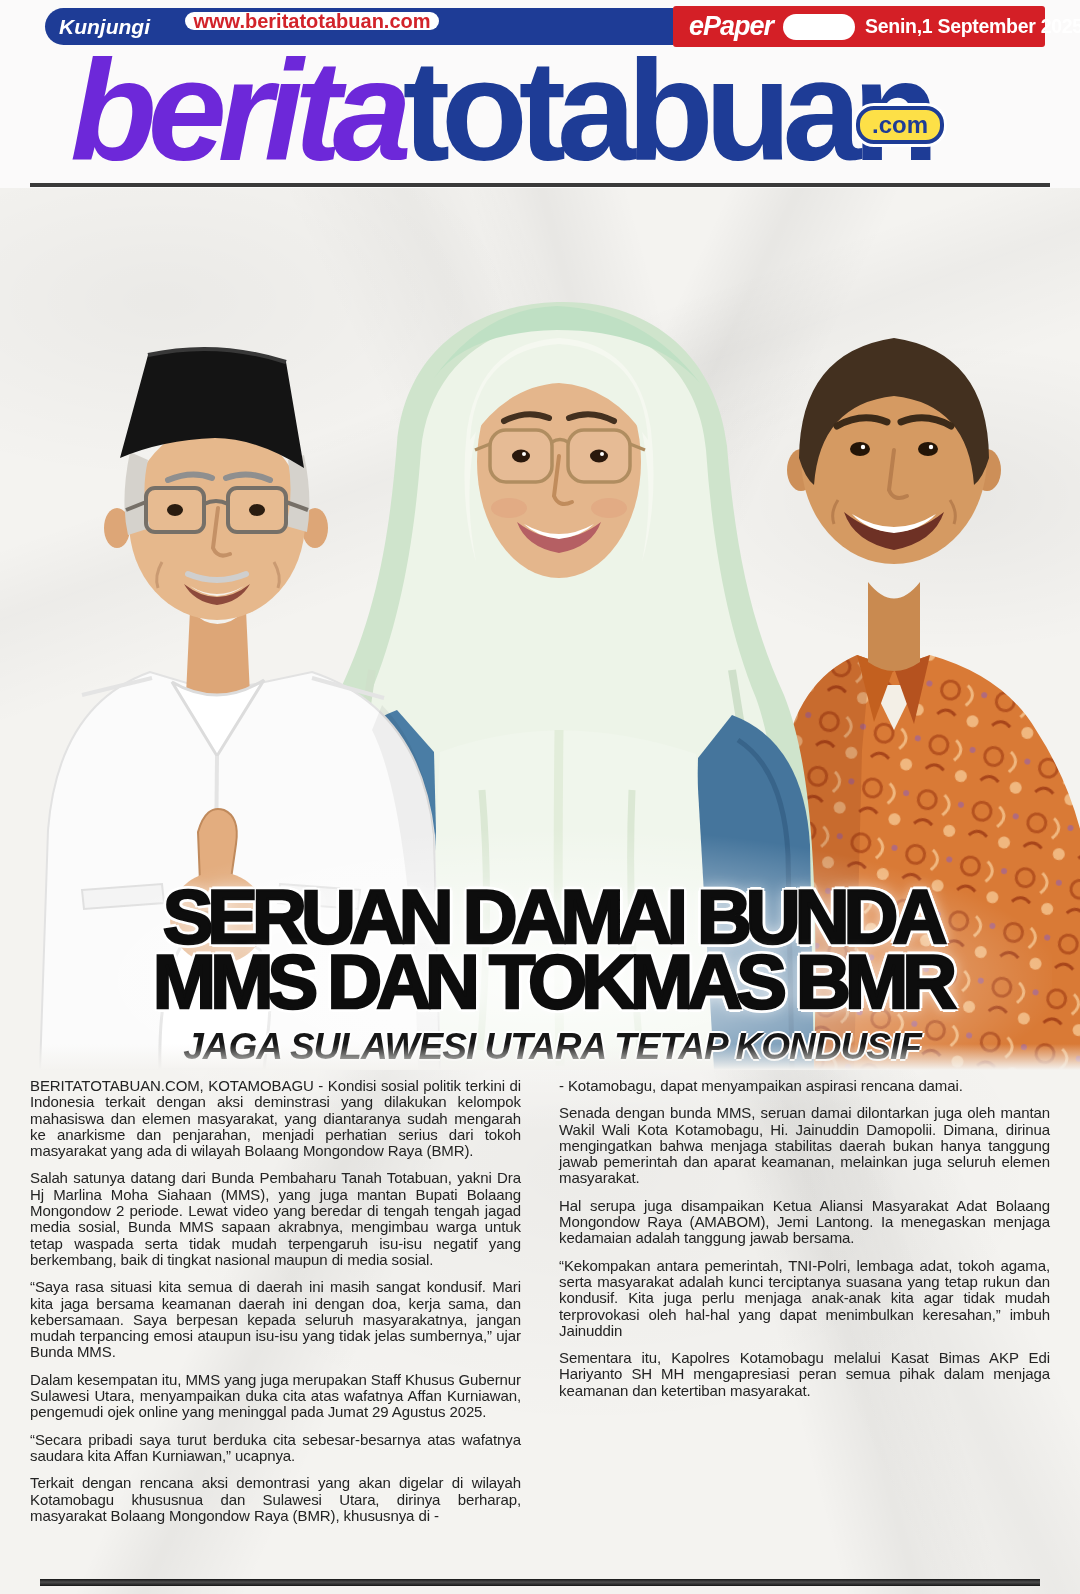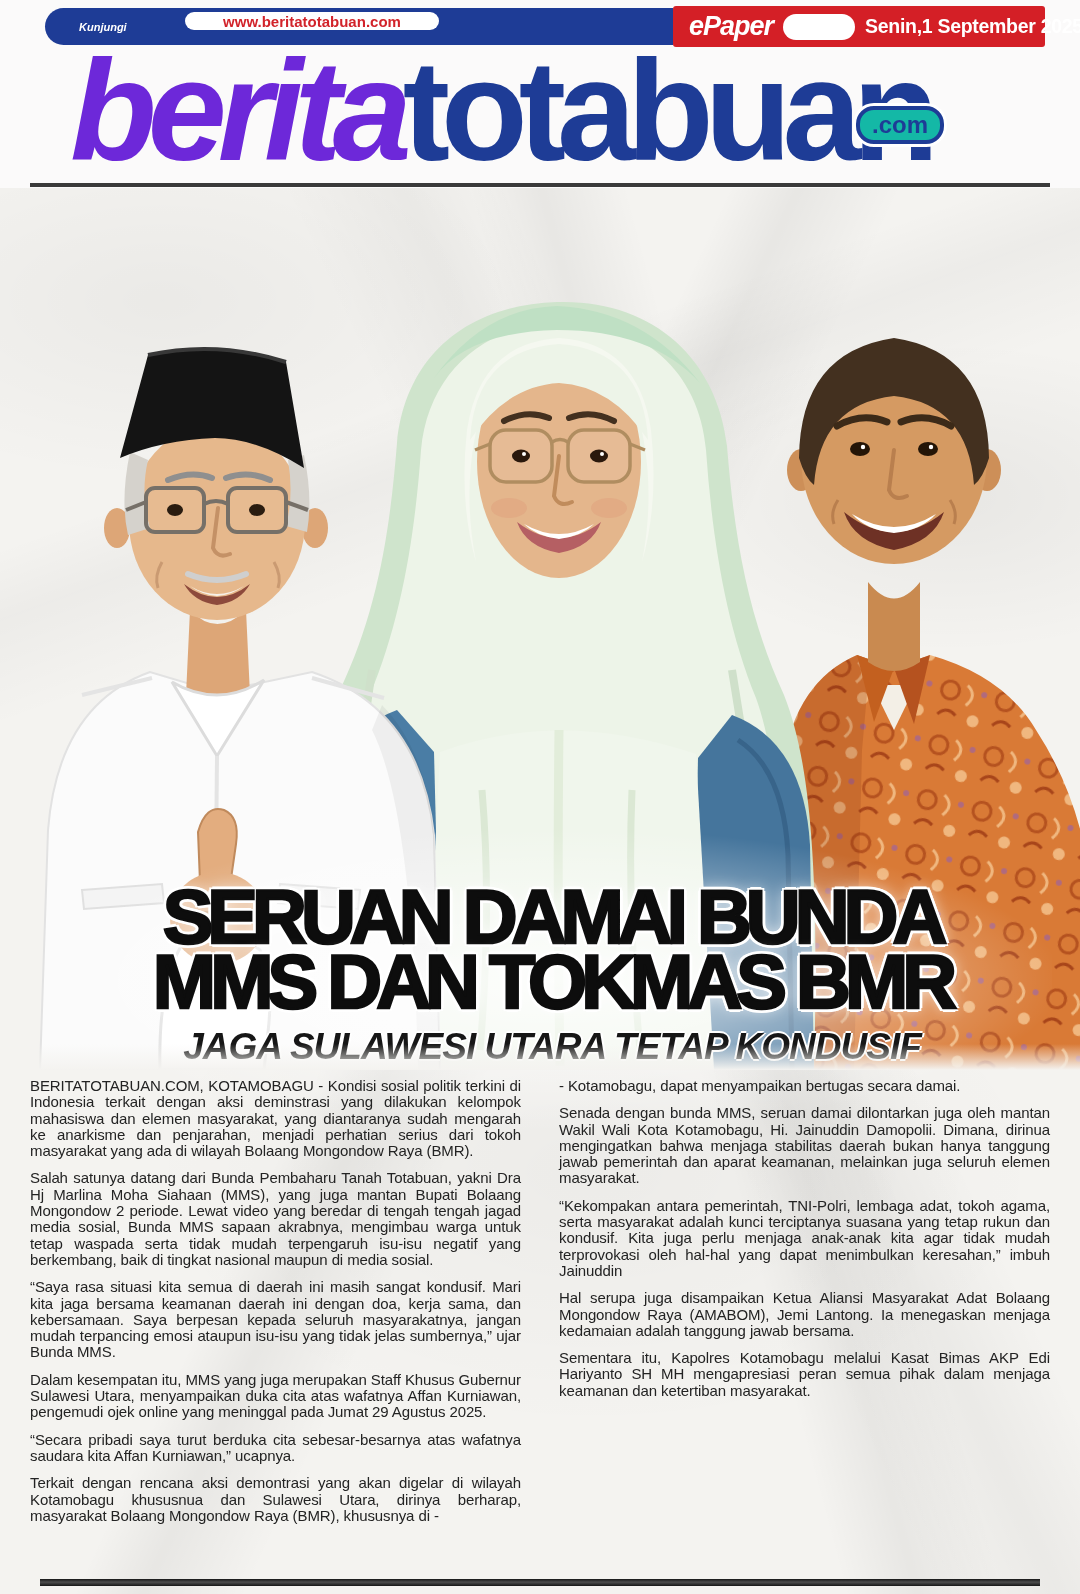--- a/index.html
+++ b/index.html
@@ -13,33 +13,33 @@
       radial-gradient(ellipse 700px 400px at 55% 70%, rgba(0,0,0,.03), transparent 65%),
       linear-gradient(115deg, transparent 42%, rgba(0,0,0,.05) 46%, transparent 52%),
       linear-gradient(245deg, transparent 33%, rgba(0,0,0,.04) 39%, transparent 46%),
       linear-gradient(75deg, transparent 58%, rgba(0,0,0,.05) 63%, transparent 69%),
       linear-gradient(160deg, transparent 20%, rgba(0,0,0,.03) 24%, transparent 30%),
       #f4f3f0;}
   
   .topbar{position:absolute;left:0;top:0;width:1080px;height:52px;}
   .visit-bar{position:absolute;left:45px;top:8px;width:628px;height:37px;background:#1e3c96;
     border-radius:20px 0 0 20px;display:flex;align-items:center;}
-  .visit-label{color:#fff;font-style:italic;font-weight:bold;font-size:11px;margin-left:34px;}
+  .visit-label{color:#fff;font-style:italic;font-weight:bold;font-size:21px;margin-left:14px;}
   .url-pill{position:absolute;left:140px;top:4px;width:254px;height:18px;background:#fff;border-radius:15px;
-    display:flex;align-items:center;justify-content:center;color:#d2232a;font-weight:bold;font-size:15px;}
+    display:flex;align-items:center;justify-content:center;color:#d2232a;font-weight:bold;font-size:20px;}
   .epaper-bar{position:absolute;left:673px;top:6px;width:372px;height:41px;background:#d41f26;border-radius:3px;
     display:flex;align-items:center;padding:0 0 0 16px;box-sizing:border-box;gap:10px;}
   .epaper-label{color:#fff;font-style:italic;font-weight:bold;font-size:27px;letter-spacing:-1px;}
   .toggle-pill{width:72px;height:26px;background:#fff;border-radius:13px;flex:0 0 auto;}
   .date-label{color:#fff;font-weight:bold;font-size:19.5px;letter-spacing:-0.3px;white-space:nowrap;}
   
   .brand{position:absolute;left:70px;top:40px;font-size:142px;line-height:1;letter-spacing:-9px;white-space:nowrap;}
   .brand-red{color:#6d28d9;font-weight:600;font-style:italic;}
   .brand-blue{color:#1e3c96;font-weight:800;}
-  .com-badge{position:absolute;left:856px;top:106px;background:#14b8a6;color:#1e3c96;font-weight:800;font-size:24px;
+  .com-badge{position:absolute;left:856px;top:106px;background:#fde047;color:#1e3c96;font-weight:800;font-size:24px;
     border:4px solid #1e3c96;border-radius:18px;padding:1px 12px;box-shadow:0 0 0 3px #fff;}
   .tagline{position:absolute;right:96px;top:140px;font-size:37px;color:#1e3c96;letter-spacing:-1px;white-space:nowrap;}
   .tagline .t-reg{font-weight:400;}
   .tagline .t-bold{font-weight:800;}
   .rule-top{position:absolute;left:30px;right:30px;top:183px;height:4px;background:#3a3a3a;}
   
   .stage{position:absolute;left:12px;top:190px;width:1080px;height:880px;}
   .stage svg{position:absolute;left:0;top:0;}
   .headline-glow{position:absolute;left:40px;right:40px;top:640px;height:300px;
     background:radial-gradient(ellipse at 50% 50%, rgba(255,255,255,.85), rgba(255,255,255,0) 72%);}
@@ -217,22 +217,22 @@
   <div class="article">
     <div class="col">
       <p class="para">BERITATOTABUAN.COM, KOTAMOBAGU - Kondisi sosial politik terkini di Indonesia terkait dengan aksi deminstrasi yang dilakukan kelompok mahasiswa dan elemen masyarakat, yang diantaranya sudah mengarah ke anarkisme dan penjarahan, menjadi perhatian serius dari tokoh masyarakat yang ada di wilayah Bolaang Mongondow Raya (BMR).</p>
       <p class="para">Salah satunya datang dari Bunda Pembaharu Tanah Totabuan, yakni Dra Hj Marlina Moha Siahaan (MMS), yang juga mantan Bupati Bolaang Mongondow 2 periode. Lewat video yang beredar di tengah tengah jagad media sosial, Bunda MMS sapaan akrabnya, mengimbau warga untuk tetap waspada serta tidak mudah terpengaruh isu-isu negatif yang berkembang, baik di tingkat nasional maupun di media sosial.</p>
       <p class="para">“Saya rasa situasi kita semua di daerah ini masih sangat kondusif. Mari kita jaga bersama keamanan daerah ini dengan doa, kerja sama, dan kebersamaan. Saya berpesan kepada seluruh masyarakatnya, jangan mudah terpancing emosi ataupun isu-isu yang tidak jelas sumbernya,” ujar Bunda MMS.</p>
       <p class="para">Dalam kesempatan itu, MMS yang juga merupakan Staff Khusus Gubernur Sulawesi Utara, menyampaikan duka cita atas wafatnya Affan Kurniawan, pengemudi ojek online yang meninggal pada Jumat 29 Agustus 2025.</p>
       <p class="para">“Secara pribadi saya turut berduka cita sebesar-besarnya atas wafatnya saudara kita Affan Kurniawan,” ucapnya.</p>
       <p class="para">Terkait dengan rencana aksi demontrasi yang akan digelar di wilayah Kotamobagu khususnua dan Sulawesi Utara, dirinya berharap, masyarakat Bolaang Mongondow Raya (BMR), khususnya di -</p>
     </div>
     <div class="col">
-      <p class="para">- Kotamobagu, dapat menyampaikan bertugas secara damai.</p>
+      <p class="para">- Kotamobagu, dapat menyampaikan aspirasi rencana damai.</p>
       <p class="para">Senada dengan bunda MMS, seruan damai dilontarkan juga oleh mantan Wakil Wali Kota Kotamobagu, Hi. Jainuddin Damopolii. Dimana, dirinua mengingatkan bahwa menjaga stabilitas daerah bukan hanya tanggung jawab pemerintah dan aparat keamanan, melainkan juga seluruh elemen masyarakat.</p>
+      <p class="para">Hal serupa juga disampaikan Ketua Aliansi Masyarakat Adat Bolaang Mongondow Raya (AMABOM), Jemi Lantong. Ia menegaskan menjaga kedamaian adalah tanggung jawab bersama.</p>
       <p class="para">“Kekompakan antara pemerintah, TNI-Polri, lembaga adat, tokoh agama, serta masyarakat adalah kunci terciptanya suasana yang tetap rukun dan kondusif. Kita juga perlu menjaga anak-anak kita agar tidak mudah terprovokasi oleh hal-hal yang dapat menimbulkan keresahan,” imbuh Jainuddin</p>
-      <p class="para">Hal serupa juga disampaikan Ketua Aliansi Masyarakat Adat Bolaang Mongondow Raya (AMABOM), Jemi Lantong. Ia menegaskan menjaga kedamaian adalah tanggung jawab bersama.</p>
       <p class="para">Sementara itu, Kapolres Kotamobagu melalui Kasat Bimas AKP Edi Hariyanto SH MH mengapresiasi peran semua pihak dalam menjaga keamanan dan ketertiban masyarakat.</p>
     </div>
   </div>
 
   <div class="rule-bottom"></div>
 </div>
 
 </body></html>

